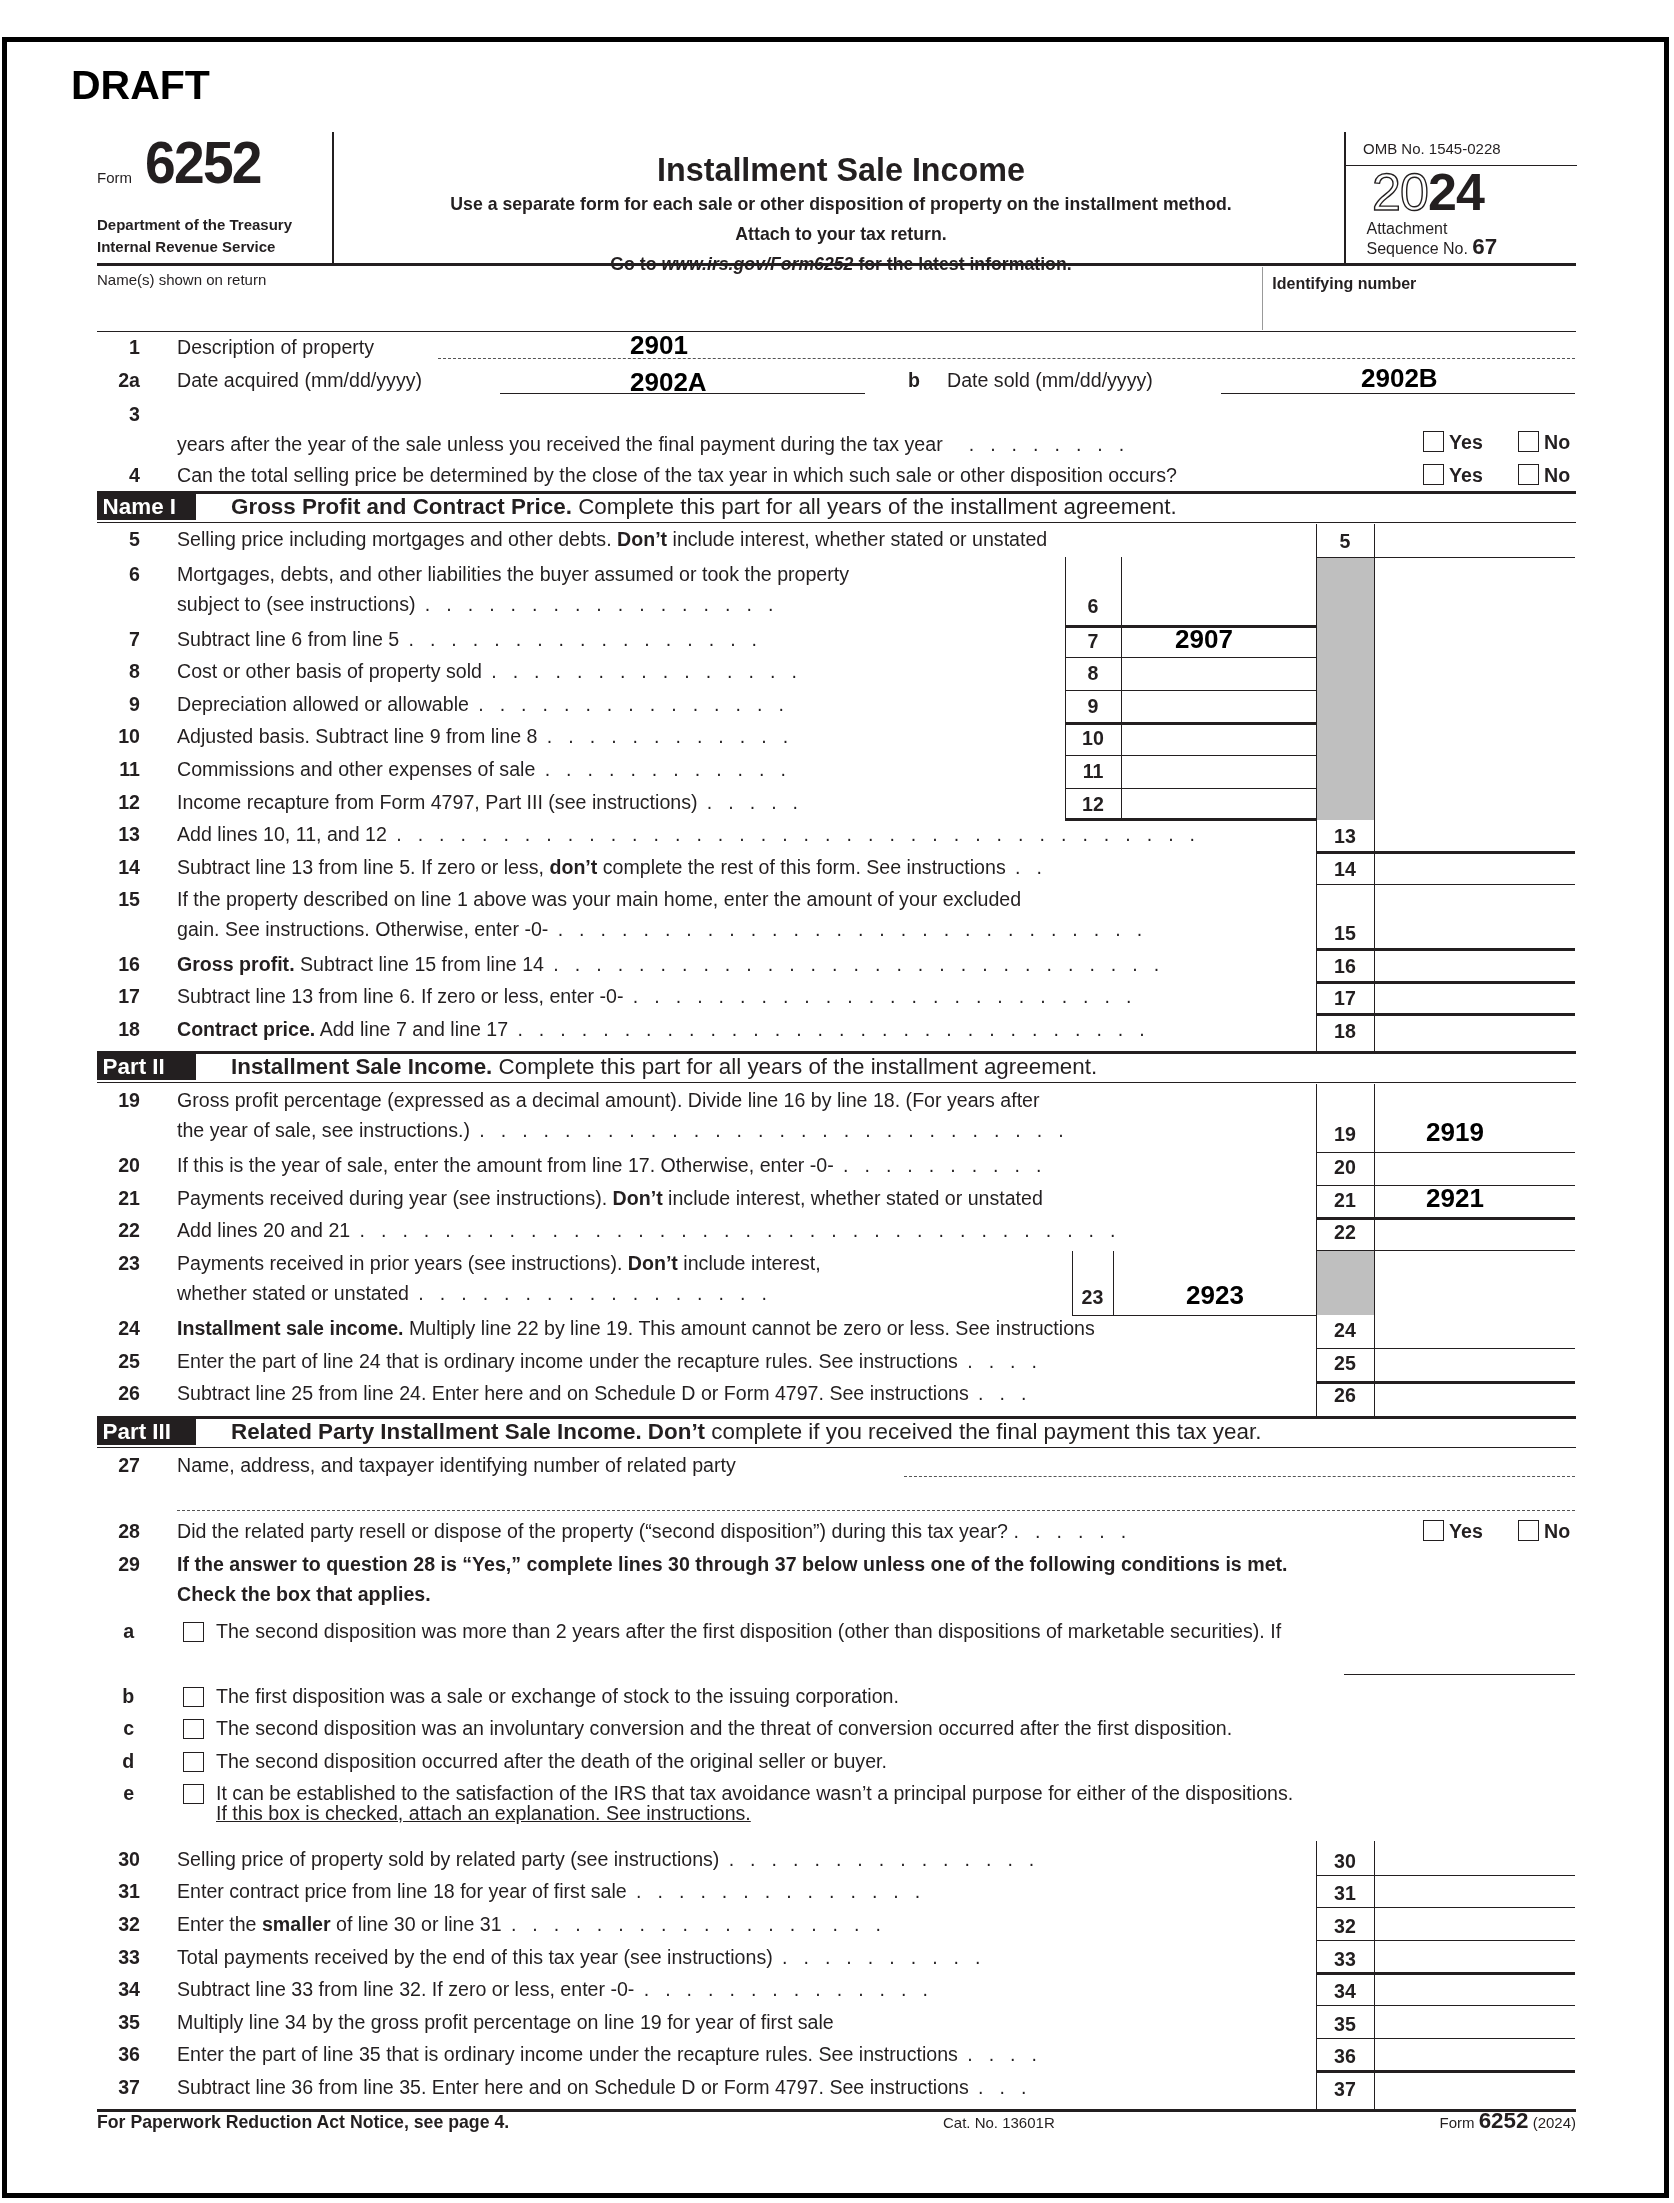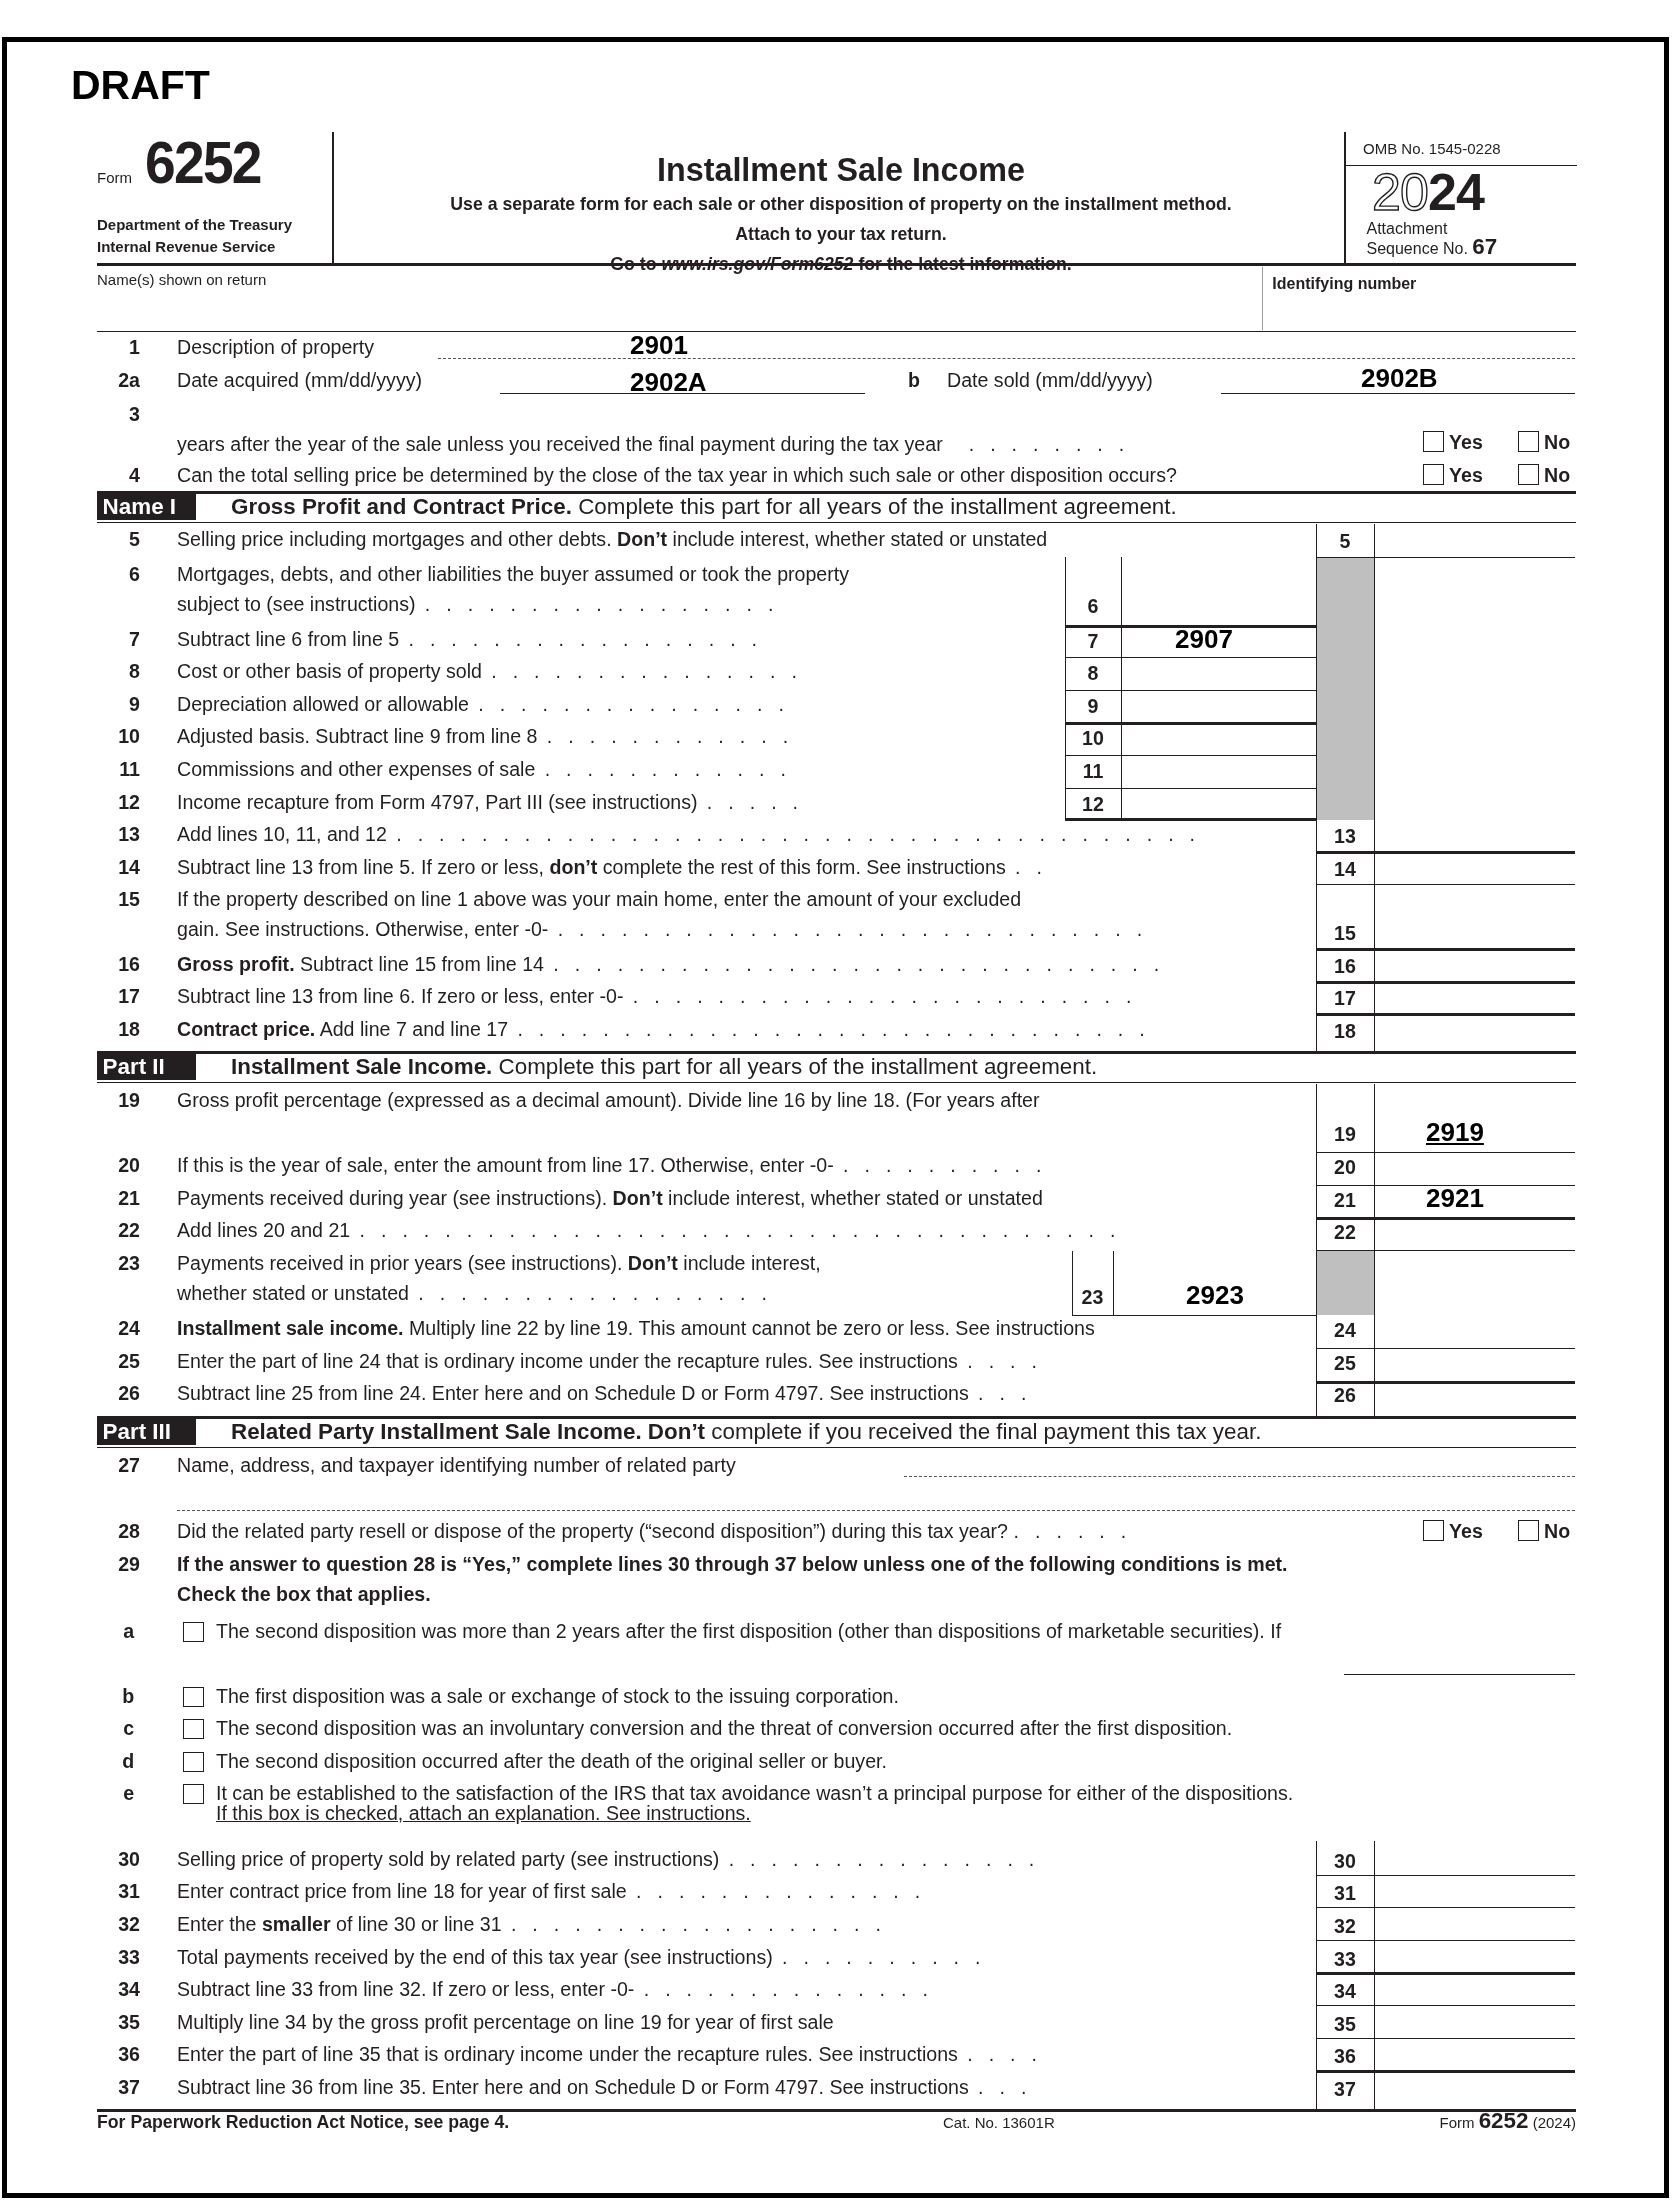--- a/index.html
+++ b/index.html
@@ -249,23 +249,24 @@
 
 <div class="part" style="top:1051px">
   <span class="part-tag">Part II</span>
   <span class="part-title"><b>Installment Sale Income.</b><span> Complete this part for all years of the installment agreement.</span></span>
 </div>
 
 <div id="part2-lines">
     <div class="ln" style="top: 1089px; height: 60px;">
       <span class="num">19</span>
       <span class="txt"><span>Gross profit percentage (expressed as a decimal amount). Divide line 16 by line 18. (For years after</span></span>
+      <span class="txt" style="top: 30px;"><span>the year of sale, see instructions.)</span><span class="dots" style="margin-left: 9.3px;">............................</span></span>
       <div class="boxlabel" style="left: 1219px; width: 58px; top: 34px;">19</div>
       <div style="position: absolute; left: 1277px; top: 0px; width: 201px; height: 60px;">
-        <span class="fill" style="left: 52px; top: 28px; text-decoration: underline;">2919</span>
+        <span class="fill" style="left: 52px; top: 28px;">2919</span>
       </div>
     </div>
     <div class="ln" style="top: 1154px; height: 28px;">
       <span class="num">20</span>
       <span class="txt"><span>If this is the year of sale, enter the amount from line 17. Otherwise, enter -0-</span><span class="dots" style="margin-left: 9.3px;">..........</span></span>
       <div class="boxlabel" style="left: 1219px; width: 58px; top: 1.9px;">20</div>
       <div style="position: absolute; left: 1277px; top: 0px; width: 201px; height: 28px;">
         <span class="fill" style="left: 52px; top: -3.7px;"></span>
       </div>
     </div>

